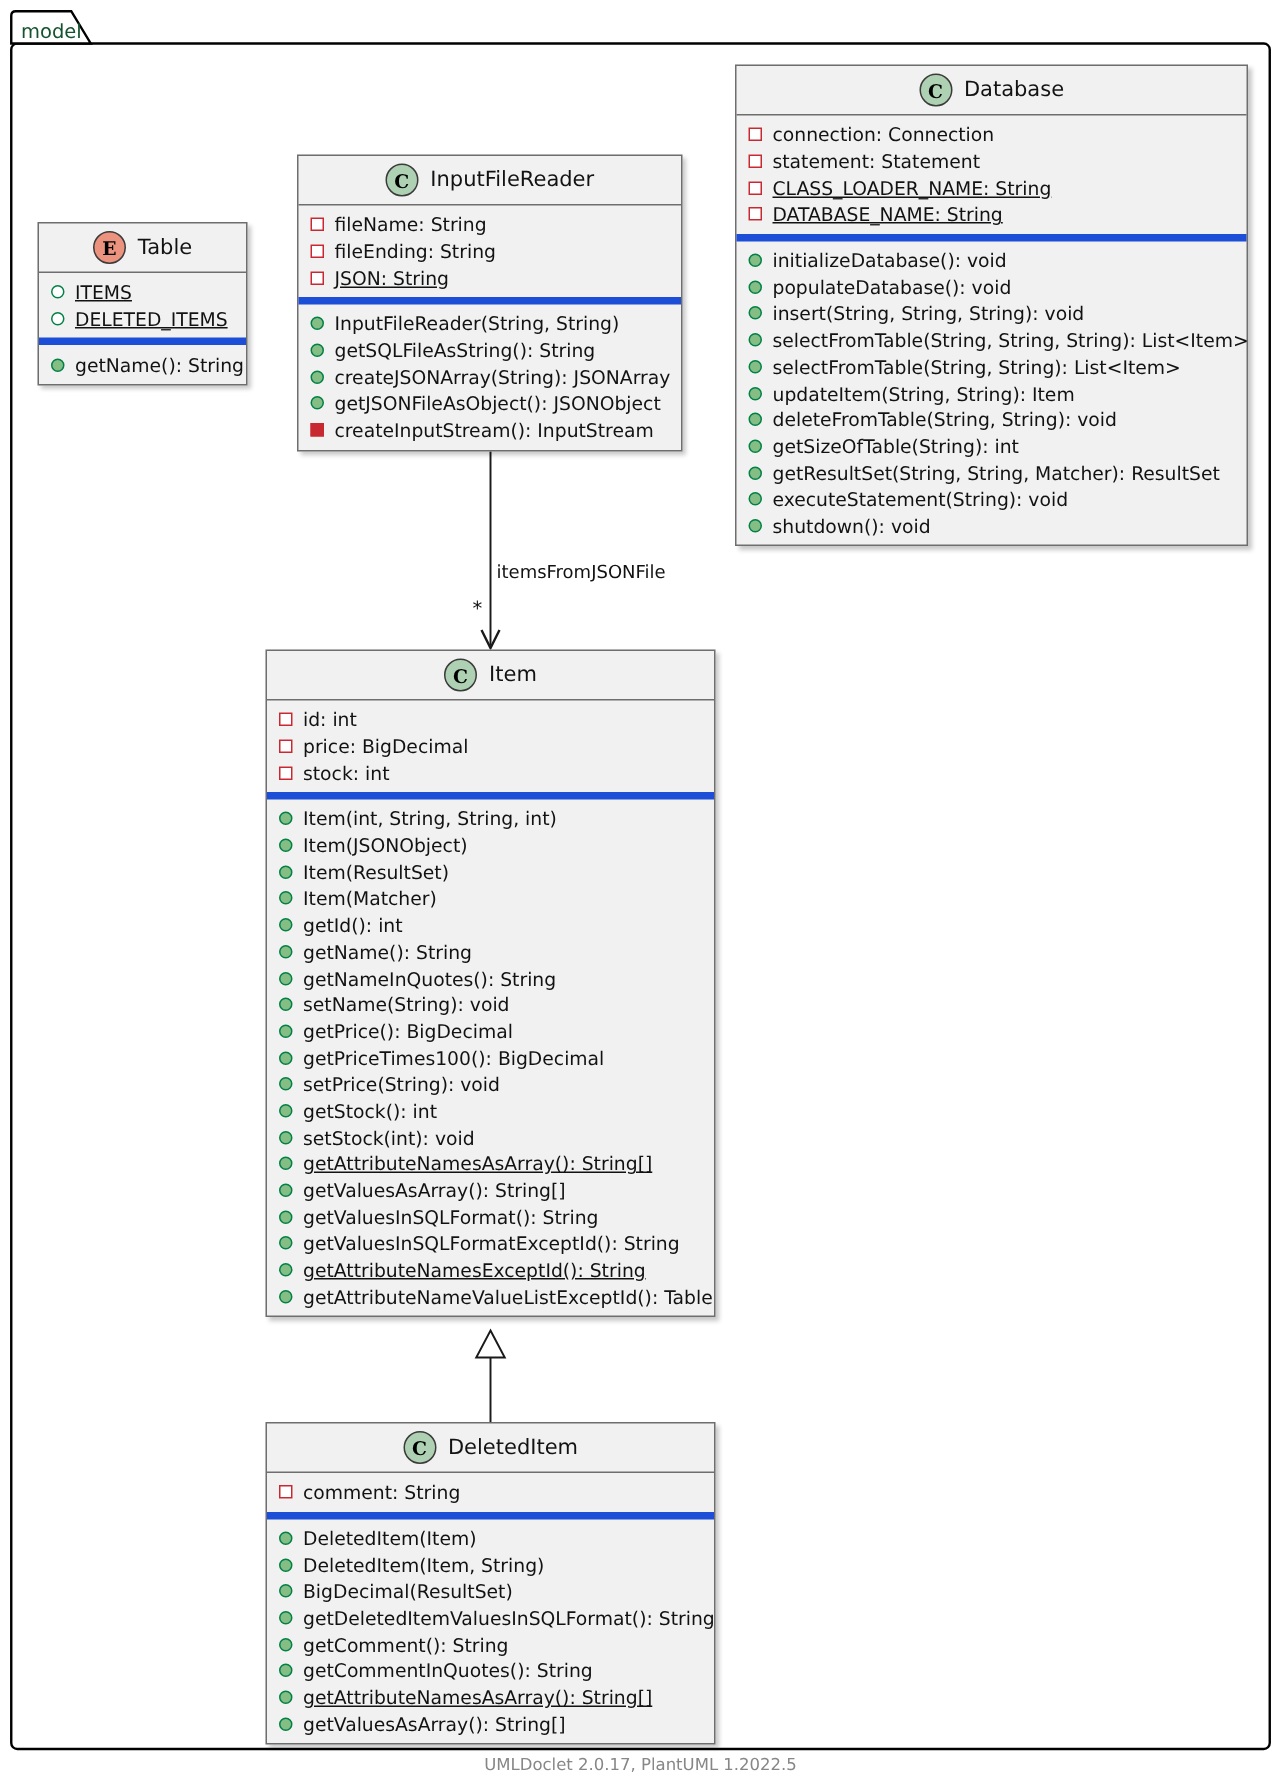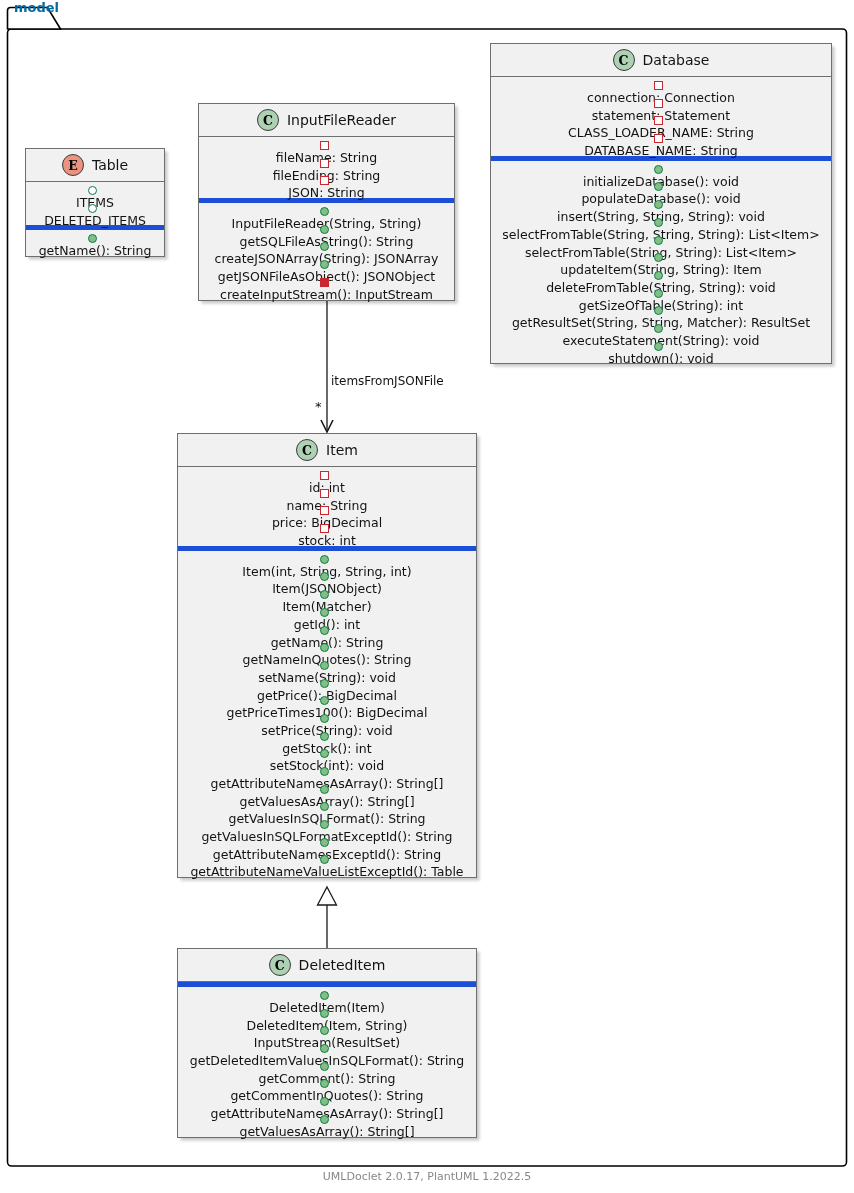--- a/index.html
+++ b/index.html
@@ -7,22 +7,22 @@
     position:relative;
     width:854px;height:1193px;
     font-family:"DejaVu Sans","Liberation Sans",sans-serif;
     color:#121212;
     overflow:hidden;
   }
   svg.overlay{position:absolute;left:0;top:0;width:854px;height:1193px;}
 
   
   .frame-label{
-    position:absolute;left:14px;top:0;
-    font-size:13px;font-weight:bold;color:#0369a1;
+    position:absolute;left:14px;top:14px;
+    font-size:13px;font-weight:normal;color:#14532d;
   }
 
   
   .uml-class{
     position:absolute;
     background:#F1F1F1;
     border:1px solid #6e6e6e;
     box-shadow:2.5px 2.5px 3px rgba(0,0,0,0.22);
     box-sizing:border-box;
   }
@@ -39,33 +39,33 @@
     border:1px solid #3b3b3b;
     box-sizing:border-box;
   }
   .badge.class{background:#ADD1B2;}
   .badge.enum{background:#EB937F;}
   .uml-name{font-size:14px;}
 
   .compartment{padding:4px 6px;}
   .uml-methods{border-top:5px solid #1d4ed8;}
 
-  .m-row{display:flex;align-items:center;height:17.7px;white-space:nowrap;flex-direction:column;}
+  .m-row{display:flex;align-items:center;height:17.7px;white-space:nowrap;}
   .m-icon{
     flex:0 0 auto;width:7px;height:7px;
     margin:0 7px 0 2px;
     box-sizing:content-box;background:#fff;
   }
   .m-icon.circle{border-radius:50%;}
   .m-icon.public{border:1.2px solid #038048;}
   .m-icon.public.method{background:#84BE84;}
   .m-icon.private{border:1.2px solid #C82930;}
   .m-icon.private.method{background:#C82930;}
   .m-text{font-size:12.5px;}
-  .m-text.static{}
+  .m-text.static{text-decoration:underline;}
 
   
   #box-table{left:25px;top:148px;width:140px;}
   #box-inputfilereader{left:198px;top:103px;width:257px;}
   #box-database{left:490px;top:43px;width:342px;}
   #box-item{left:177px;top:433px;width:300px;}
   #box-deleteditem{left:177px;top:948px;width:300px;}
 
   
   .edge-label{position:absolute;left:331px;top:374px;font-size:12px;}
@@ -233,39 +233,39 @@
     <span class="badge class">C</span>
     <span class="uml-name">Item</span>
   </div>
   <div class="compartment uml-fields">
       <div class="m-row">
     <span class="m-icon private field"></span>
     <span class="m-text">id: int</span>
   </div>
       <div class="m-row">
     <span class="m-icon private field"></span>
-    <span class="m-text">name: String</span>
-  </div>
-      <div class="m-row">
-    <span class="m-icon private field"></span>
     <span class="m-text">price: BigDecimal</span>
   </div>
       <div class="m-row">
     <span class="m-icon private field"></span>
     <span class="m-text">stock: int</span>
   </div>
     </div>
   <div class="compartment uml-methods">
       <div class="m-row">
     <span class="m-icon public method circle"></span>
     <span class="m-text">Item(int, String, String, int)</span>
   </div>
       <div class="m-row">
     <span class="m-icon public method circle"></span>
     <span class="m-text">Item(JSONObject)</span>
+  </div>
+      <div class="m-row">
+    <span class="m-icon public method circle"></span>
+    <span class="m-text">Item(ResultSet)</span>
   </div>
       <div class="m-row">
     <span class="m-icon public method circle"></span>
     <span class="m-text">Item(Matcher)</span>
   </div>
       <div class="m-row">
     <span class="m-icon public method circle"></span>
     <span class="m-text">getId(): int</span>
   </div>
       <div class="m-row">
@@ -325,32 +325,38 @@
     <span class="m-text">getAttributeNameValueListExceptId(): Table</span>
   </div>
     </div>
 </div>
 
 <div class="uml-class" id="box-deleteditem">
   <div class="uml-header">
     <span class="badge class">C</span>
     <span class="uml-name">DeletedItem</span>
   </div>
+  <div class="compartment uml-fields">
+      <div class="m-row">
+    <span class="m-icon private field"></span>
+    <span class="m-text">comment: String</span>
+  </div>
+    </div>
   <div class="compartment uml-methods">
       <div class="m-row">
     <span class="m-icon public method circle"></span>
     <span class="m-text">DeletedItem(Item)</span>
   </div>
       <div class="m-row">
     <span class="m-icon public method circle"></span>
     <span class="m-text">DeletedItem(Item, String)</span>
   </div>
       <div class="m-row">
     <span class="m-icon public method circle"></span>
-    <span class="m-text">InputStream(ResultSet)</span>
+    <span class="m-text">BigDecimal(ResultSet)</span>
   </div>
       <div class="m-row">
     <span class="m-icon public method circle"></span>
     <span class="m-text">getDeletedItemValuesInSQLFormat(): String</span>
   </div>
       <div class="m-row">
     <span class="m-icon public method circle"></span>
     <span class="m-text">getComment(): String</span>
   </div>
       <div class="m-row">

